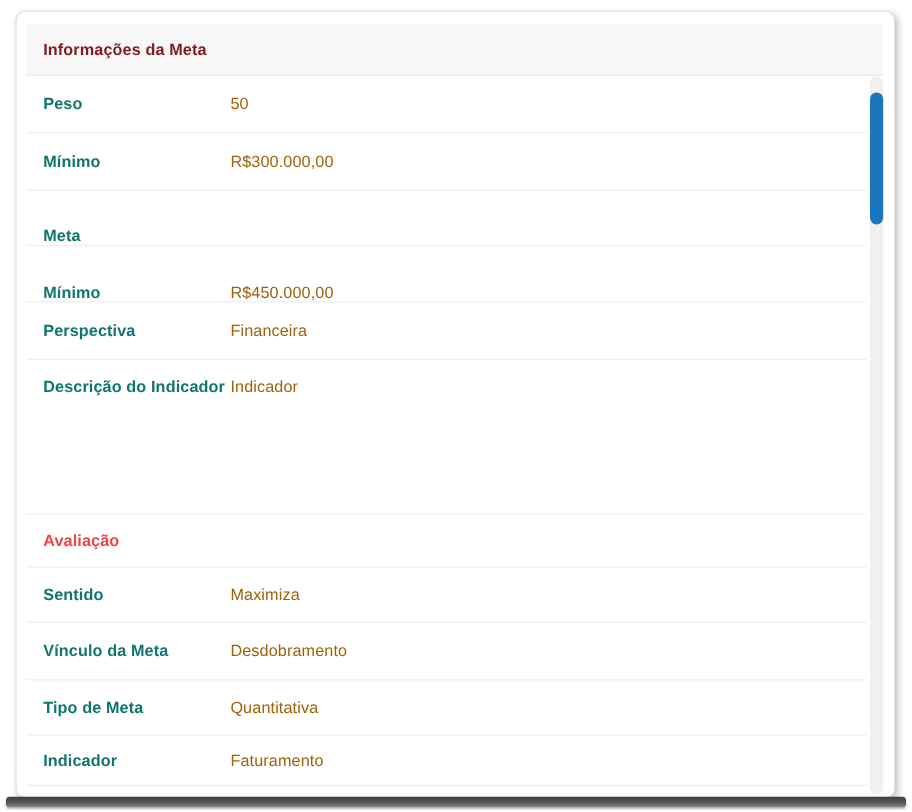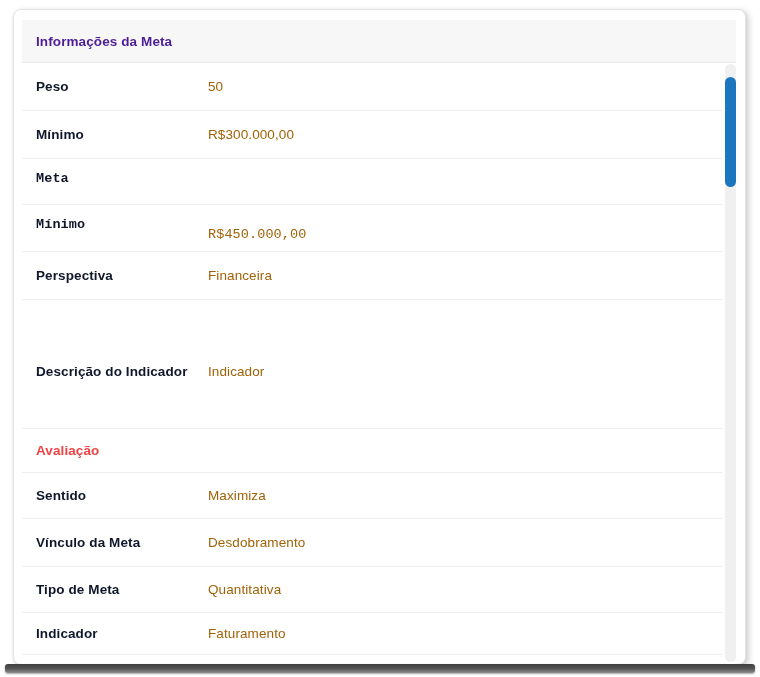--- a/index.html
+++ b/index.html
@@ -26,62 +26,61 @@
   }
   .section-band {
     height: 43px;
     background: #f7f7f8;
     border-bottom: 1px solid #e9e9eb;
     display: flex;
     align-items: center;
     padding-left: 14px;
     font-size: 13.5px;
     font-weight: 600;
-    color: #4c1d95;
+    color: #7f1d1d;
     letter-spacing: 0.1px;
   }
   .scroll-area {
     position: relative;
   }
   .rows {
     margin-right: 14px; 
   }
   .row {
     display: flex;
     align-items: center;
     border-bottom: 1px solid #eeeeef;
     padding-left: 14px;
   }
   .row .label {
-    width: 172px;
+    width: 156px;
     flex: none;
     font-size: 13.5px;
     font-weight: 600;
-    color: #0f172a;
+    color: #0f766e;
     letter-spacing: 0.1px;
   }
   .row .value {
     font-size: 13.5px;
     font-weight: 400;
     color: #a16207;
     letter-spacing: 0.1px;
   }
   .row.h48 { height: 48px; }
   .row.h46 { height: 46px; }
   .row.h47 { height: 47px; }
   .row.h42 { height: 42px; }
   .row.shift {
-    align-items: flex-start;
-    font-family: Liberation Mono, monospace;
+    align-items: flex-end;
   }
   .row.shift .label { padding-top: 12px; }
   .row.shift .value { padding-top: 22px; }
   .row.tall {
     height: 129px;
-    align-items: center;
+    align-items: flex-start;
   }
   .row.tall .label, .row.tall .value { padding-top: 15px; }
   .row.section-row {
     height: 44px;
   }
   .row.section-row .label {
     width: auto;
     color: #ef4444;
   }
   .scrollbar-track {

